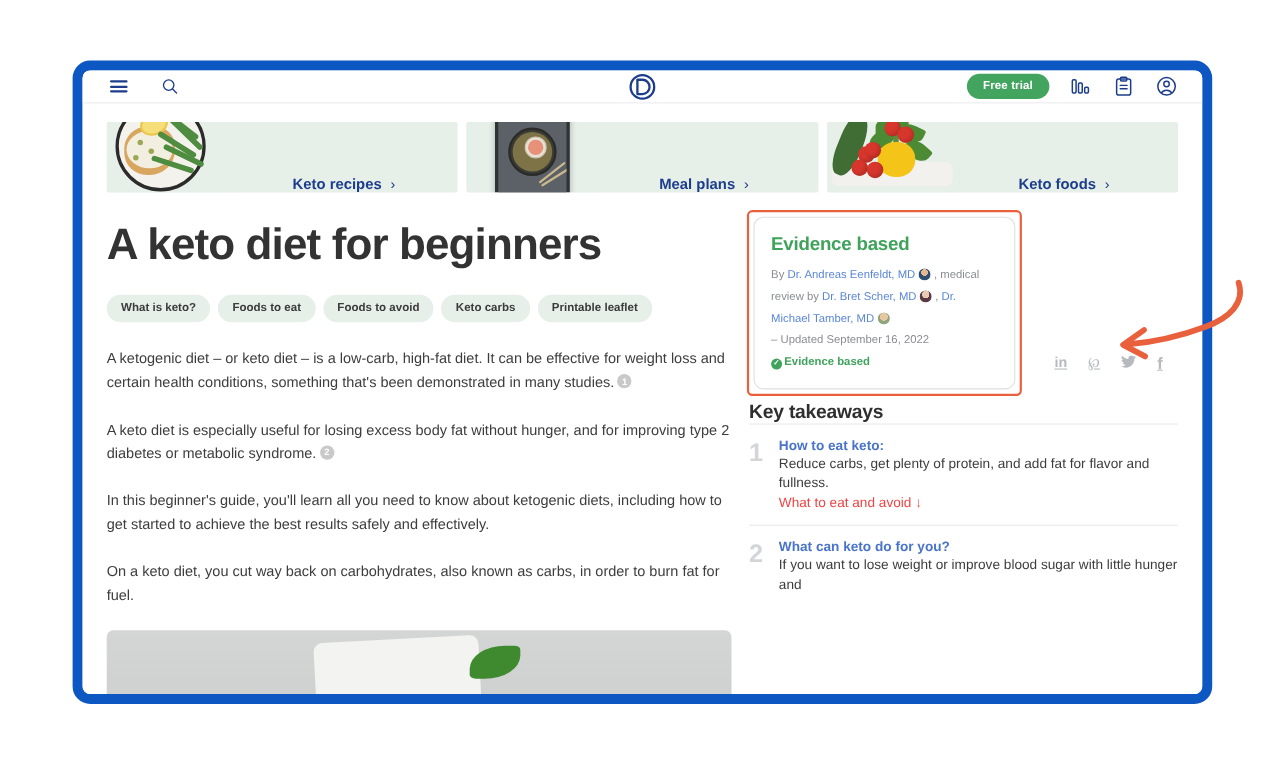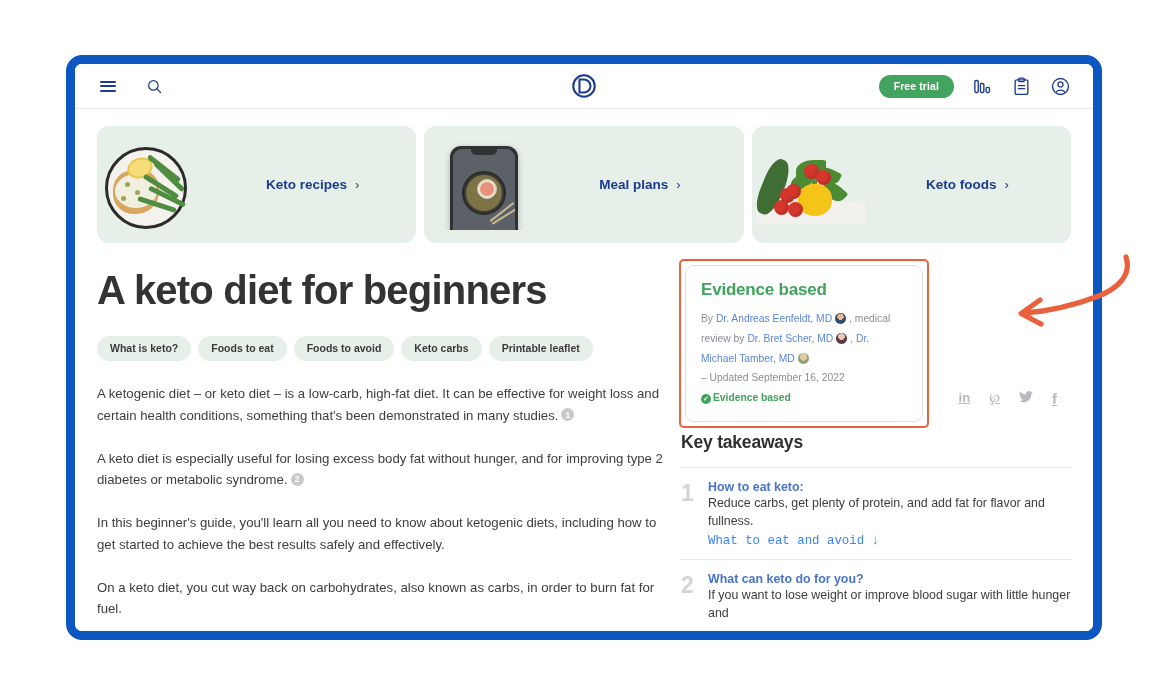--- a/index.html
+++ b/index.html
@@ -18,21 +18,21 @@
     width: 1036px; height: 585px;
     border: 9px solid #0d57c2;
     border-radius: 16px;
     background: #ffffff;
     overflow: hidden;
   }
   .page-scroll { position:absolute; inset:0; background:#fff; overflow:hidden; }
 
   
   .site-header {
-    height: 45px; background:#fff;
+    height: 30px; background:#fff;
     border-bottom: 1px solid #ececee;
     display:flex; align-items:center;
     padding: 0 22px;
     position: relative;
   }
   .hdr-left { display:flex; align-items:center; gap: 24px; }
   .icon-btn {
     display:flex; align-items:center; justify-content:center;
     width:22px; height:22px; cursor:pointer;
   }
@@ -57,24 +57,24 @@
   
   .content-wrap {
     padding: 17px 22px 0 22px;
     display:block;
   }
 
   
   .nav-cards { display:flex; gap: 8px; }
   .nav-card {
     flex: 1 1 0;
-    height: 117px;
+    height: 64px;
     background: #e6efe8;
-    border-radius: 12px;
-    display:flex; align-items:center;
+    border-radius: 2px;
+    display:flex; align-items:flex-end;
     overflow:hidden;
     cursor:pointer;
     position:relative;
   }
   .nav-card-img {
     width: 120px; height:90px; flex:0 0 120px;
     position:relative; overflow:hidden;
   }
   .nav-card-label {
     flex:1; text-align:center;
@@ -263,35 +263,35 @@
   .social-row {
     display:flex; justify-content:flex-end; gap:19px;
     padding-top: 122px; padding-right: 14px;
     color:#b6b9bd;
   }
   .social-row span { cursor:pointer; font-size:13px; line-height:1;text-decoration:underline; }
 
   
   .kt-title {
     font-size:17.5px; font-weight:bold; color:#2f2f2f;
-    margin-top: 26px; margin-bottom:14px; letter-spacing:-.2px;
+    margin-top: 26px; letter-spacing:-.2px;
   }
   .kt-item {
     display:flex; gap:11px;
     border-top:1px solid #e8e9eb;
     padding-top: 12px; padding-bottom: 11px;
   }
   .kt-num {
     font-size:23px; font-weight:bold; color:#d3d5d9;
     line-height:1; flex:0 0 16px; padding-top:2px;
   }
   .kt-body { flex:1; }
   .kt-head { font-size:12.4px; font-weight:bold; color:#4a74c9; margin-bottom:1px; }
   .kt-text { font-size:12.4px; color:#3d3d3d; line-height:1.42; }
-  .kt-link { font-size:12.4px; color:#3b82f6; cursor:pointer; display:inline-block; margin-top:1px;font-family:Liberation Mono, monospace; }
+  .kt-link { font-size:12.4px; color:#ef4444; cursor:pointer; display:inline-block; margin-top:1px; }
 
   
   .arrow-svg { position:absolute; left:1000px; top:245px; pointer-events:none; }
 </style>
 </head>
 <body>
 
 <div id="stage">
 
   <div class="blue-frame">

